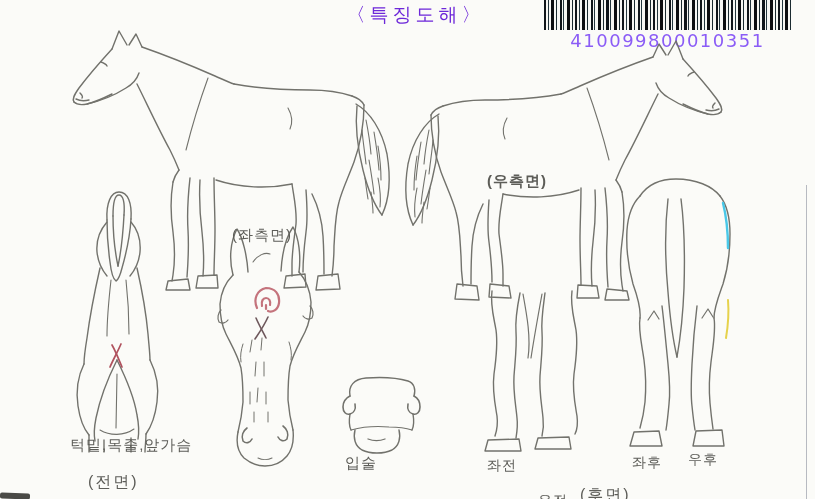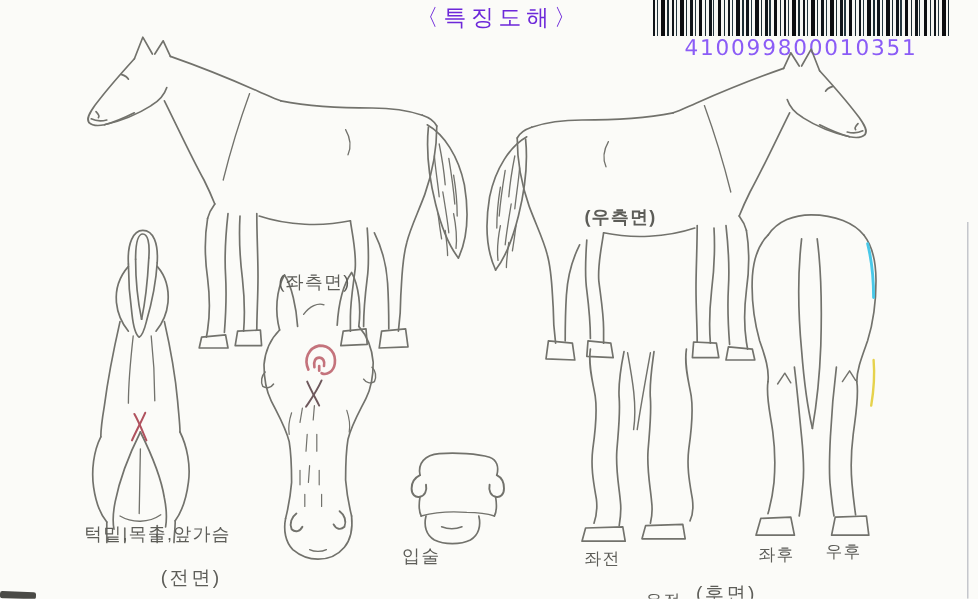--- a/index.html
+++ b/index.html
@@ -222,22 +222,22 @@
     <path d="M702,318 L708,309 L713,317" stroke-width="1.2"></path>
 
     <path d="M723,203 C726,215 728,232 728,248" stroke="#49c8e8" stroke-width="2.4"></path>
     <path d="M728,300 C729,312 728,326 726,338" stroke="#e6d24c" stroke-width="2"></path>
   </g>
 </svg>
 
 <div class="abs label lbl-15" style="top:190px;left:232px;margin-top:36px;">(좌측면)</div>
 <div class="abs label lbl-15" style="top:172px;left:487px;font-weight:bold;">(우측면)</div>
 <div class="abs label lbl-15" style="top:436px;left:54px;margin-left:16px;">턱밑,목줄,앞가슴</div>
-<div class="abs label lbl-16" style="top:472px;left:88px;margin-left:46px;">(전면)</div>
-<div class="abs label lbl-15" style="top:454px;left:335px;">입술</div>
+<div class="abs label lbl-16" style="top:472px;left:88px;">(전면)</div>
+<div class="abs label lbl-15" style="top:454px;left:345px;">입술</div>
 <div class="abs label lbl-14" style="top:457px;left:487px;">좌전</div>
 <div class="abs label lbl-14" style="top:455px;left:538px;margin-top:37px;">우전</div>
 <div class="abs label lbl-16" style="top:485px;left:580px;">(후면)</div>
 <div class="abs label lbl-14" style="top:454px;left:632px;">좌후</div>
 <div class="abs label lbl-14" style="top:451px;left:688px;text-align:center;">우후</div>
 
 <div class="abs scan-line"></div>
 <div class="abs corner-smudge"></div>
 
 </body></html>

